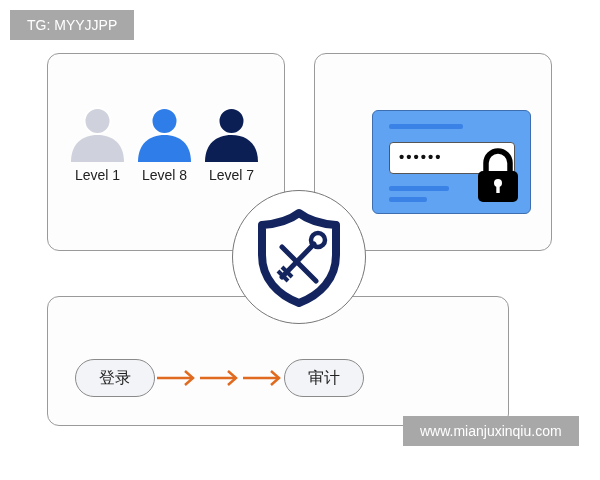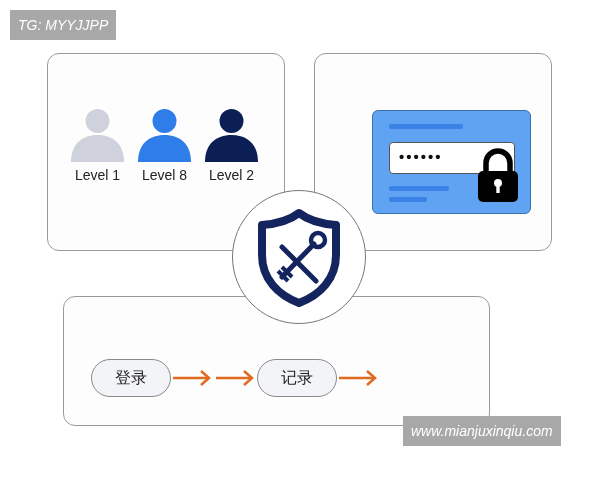--- a/index.html
+++ b/index.html
@@ -5,37 +5,36 @@
     * { box-sizing: border-box; margin: 0; padding: 0; }
     html, body { width: 600px; height: 480px; background: #ffffff; overflow: hidden; }
     body { position: relative; font-family: "Liberation Sans", "DejaVu Sans", sans-serif; }
 
     .watermark {
       position: absolute;
       background: #a8a8a8;
       color: #ffffff;
       font-size: 14px;
       line-height: 30px;
-      padding: 0 8px;
+      padding: 0 17px;
       white-space: nowrap;
       z-index: 5;
-      font-style: italic;
     }
     .wm-top { left: 10px; top: 10px; height: 30px; }
     .wm-bottom { left: 403px; top: 416px; height: 30px; font-size: 14px; }
 
     .panel {
       position: absolute;
       background: #fdfdfd;
       border: 1.5px solid #9a9a9a;
       border-radius: 12px;
     }
     .panel-levels { left: 47px; top: 53px; width: 238px; height: 198px; }
     .panel-password { left: 314px; top: 53px; width: 238px; height: 198px; }
-    .panel-flow { left: 63px; top: 296px; width: 427px; height: 130px; text-align: center; }
+    .panel-flow { left: 47px; top: 296px; width: 462px; height: 130px; text-align: center; }
 
     
     .levels-row {
       position: absolute;
       left: 22px; top: 52px;
       display: flex; gap: 12px;
     }
     .level {
       width: 55px;
       display: flex; flex-direction: column; align-items: center;
@@ -128,21 +127,21 @@
         <path d="M1 56 C1 38 12 29 27.5 29 C43 29 54 38 54 56 Z" fill="#2f7de8"></path>
         <circle cx="27.5" cy="15" r="13" fill="#2f7de8" stroke="#ffffff" stroke-width="2"></circle>
       </svg>
       <span class="level-label">Level 8</span>
     </div>
     <div class="level">
       <svg viewBox="0 0 55 56">
         <path d="M1 56 C1 38 12 29 27.5 29 C43 29 54 38 54 56 Z" fill="#0b1f55"></path>
         <circle cx="27.5" cy="15" r="13" fill="#0b1f55" stroke="#ffffff" stroke-width="2"></circle>
       </svg>
-      <span class="level-label">Level 2</span>
+      <span class="level-label">Level 7</span>
     </div>
   </div>
 </div>
 
 <div class="panel panel-password">
   <div class="pw-card">
     <div class="pw-bar pw-bar-1"></div>
     <div class="pw-field">••••••</div>
     <div class="pw-bar pw-bar-2"></div>
     <div class="pw-bar pw-bar-3"></div>
@@ -159,25 +158,25 @@
   <div class="flow-row">
     <div class="flow-step">登录</div>
     <svg class="flow-arrow" viewBox="0 0 43 20">
       <line x1="2" y1="10" x2="38" y2="10" stroke="#e06a1f" stroke-width="2.5"></line>
       <polyline points="30,3 38,10 30,17" fill="none" stroke="#e06a1f" stroke-width="2.5"></polyline>
     </svg>
     <svg class="flow-arrow" viewBox="0 0 43 20">
       <line x1="2" y1="10" x2="38" y2="10" stroke="#e06a1f" stroke-width="2.5"></line>
       <polyline points="30,3 38,10 30,17" fill="none" stroke="#e06a1f" stroke-width="2.5"></polyline>
     </svg>
-    <div class="flow-step">记录</div>
     <svg class="flow-arrow" viewBox="0 0 43 20">
       <line x1="2" y1="10" x2="38" y2="10" stroke="#e06a1f" stroke-width="2.5"></line>
       <polyline points="30,3 38,10 30,17" fill="none" stroke="#e06a1f" stroke-width="2.5"></polyline>
     </svg>
+    <div class="flow-step">审计</div>
   </div>
 </div>
 
 <div class="shield-circle">
   <svg viewBox="0 0 90 100">
     <path d="M45 6 C36 13 22 17 8 18 V48 C8 72 24 88 45 96 C66 88 82 72 82 48 V18 C68 17 54 13 45 6 Z" fill="none" stroke="#13245e" stroke-width="8" stroke-linejoin="round"></path>
 
     <line x1="28" y1="40" x2="62" y2="74" stroke="#13245e" stroke-width="5" stroke-linecap="round"></line>
 
     <line x1="60" y1="37" x2="28" y2="70" stroke="#13245e" stroke-width="5" stroke-linecap="round"></line>

